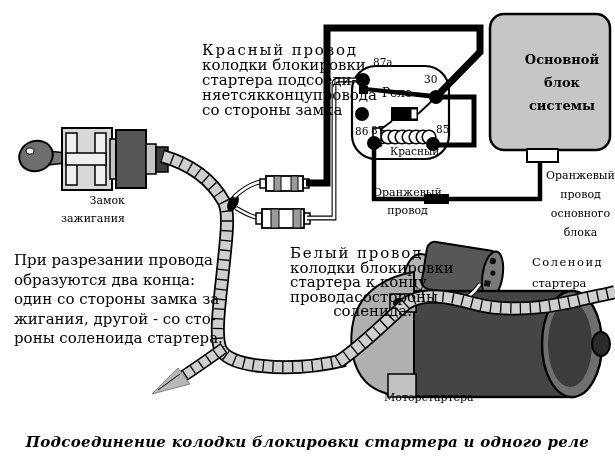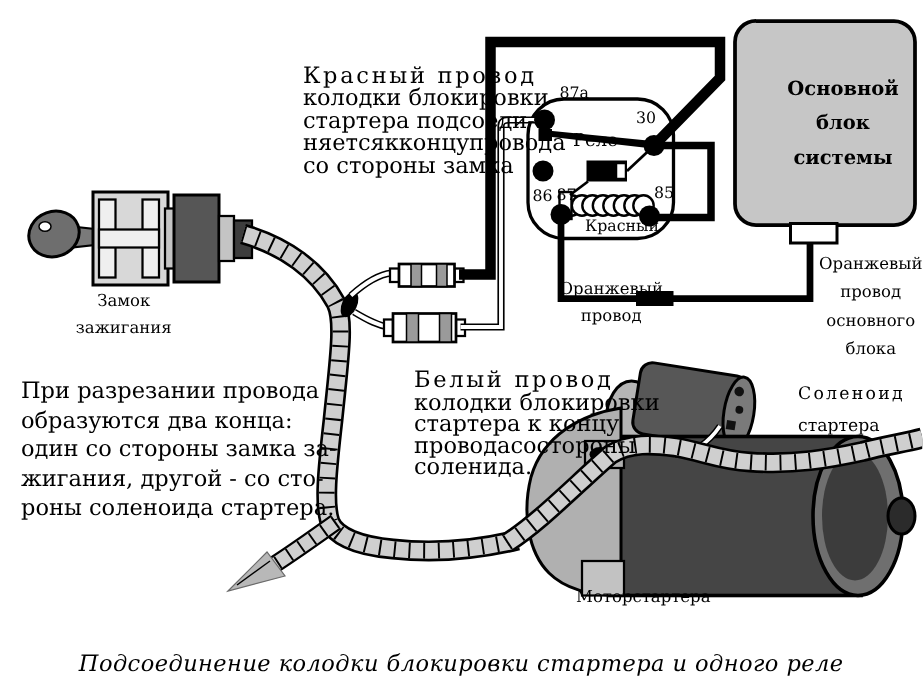--- a/index.html
+++ b/index.html
@@ -7,21 +7,21 @@
           font-family:"DejaVu Serif","Liberation Serif",serif;color:#000;}
   #art{position:absolute;left:0;top:0;}
   .lbl{position:absolute;white-space:nowrap;line-height:1.1;}
   .pin{font-size:10.5px;}
   .note{position:absolute;font-size:15px;}
   .note div{white-space:nowrap;}
   .sp{letter-spacing:1.8px;}
   .ctr{text-align:center;}
   .blocklbl{font-weight:bold;font-size:13px;line-height:23px;text-align:center;}
   .caption{position:absolute;left:0;top:433px;width:615px;text-align:center;
-           font-weight:normal;font-style:italic;font-size:15px;letter-spacing:0.3px;}
+           font-weight:bold;font-style:italic;font-size:15px;letter-spacing:0.3px;}
 </style>
 </head>
 <body>
 
 <div id="canvas">
 
 <svg id="art" width="615" height="458" viewBox="0 0 615 458">
 
   <g>
     <polygon points="48,151 66,153 66,163 48,165" fill="#7a7a7a" stroke="#000" stroke-width="1.5"></polygon>
@@ -155,21 +155,21 @@
 
 <div class="lbl" style="left:382px;top:43px;font-size:12px;margin-top:44px;">Реле</div>
 
 <div class="lbl pin" style="left:373px;top:57px;">87a</div>
 <div class="lbl pin" style="left:424px;top:74px;">30</div>
 <div class="lbl pin" style="left:371px;top:101px;margin-top:24px;">87</div>
 <div class="lbl pin" style="left:355px;top:126px;">86</div>
 <div class="lbl pin" style="left:436px;top:124px;">85</div>
 <div class="lbl" style="left:390px;top:146px;font-size:10.5px;">Красный</div>
 
-<div class="lbl ctr" style="left:40px;top:192px;width:85px;font-size:11px;line-height:18px;">
+<div class="lbl ctr" style="left:40px;top:192px;width:85px;font-size:11px;line-height:18px;text-align:right;">
   <div>Замок</div>
   <div>зажигания</div>
 </div>
 
 <div class="lbl blocklbl" style="left:490px;top:48px;width:144px;">
   <div>Основной</div>
   <div>блок</div>
   <div>системы</div>
 </div>
 
@@ -193,21 +193,21 @@
 <div class="lbl" style="left:384px;top:392px;font-size:11px;">Моторстартера</div>
 
 <div class="note" style="left:202px;top:43px;width:132px;line-height:15px;">
   <div class="sp">Красный провод</div>
   <div>колодки блокировки</div>
   <div>стартера подсоеди-</div>
   <div>няетсякконцупровода</div>
   <div>со стороны замка</div>
 </div>
 
-<div class="note" style="left:276px;top:246px;width:122px;line-height:14.5px;">
+<div class="note" style="left:290px;top:246px;width:122px;line-height:14.5px;text-align:right;">
   <div class="sp">Белый провод</div>
   <div>колодки блокировки</div>
   <div>стартера к концу</div>
   <div>проводасостороны</div>
   <div>соленида.</div>
 </div>
 
 <div class="note ctr" style="left:2px;top:251px;width:126px;line-height:19.5px;margin-left:12px;">
   <div>При разрезании провода</div>
   <div>образуются два конца:</div>

